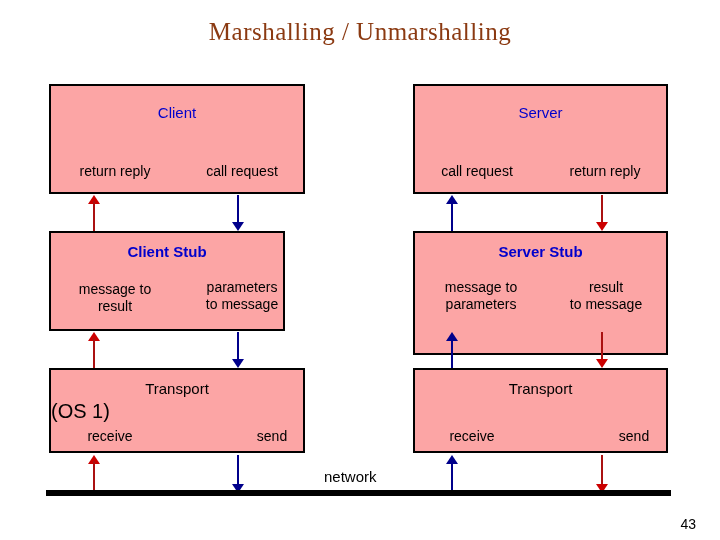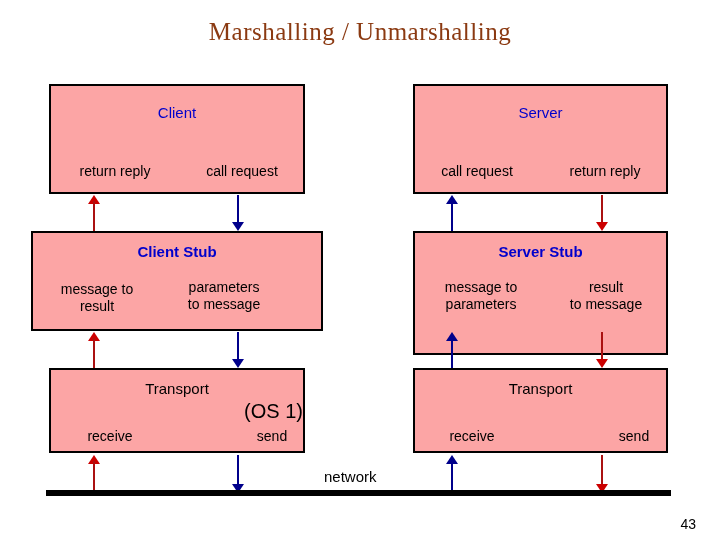--- a/index.html
+++ b/index.html
@@ -54,21 +54,21 @@
     white-space: nowrap;
   }
   .box-title.blue        { color: #0000CC; font-weight: normal; }
   .box-title.blue.bold   { color: #0000CC; font-weight: bold; }
   .box-title.black       { color: #000000; font-weight: normal; }
 
   .os-label {
     position: absolute;
     left: 0;
     width: 100%;
-    text-align: right;
+    text-align: left;
     font-size: 20px;
     color: #000000;
     white-space: nowrap;
   }
 
   .lbl {
     position: absolute;
     font-size: 14px;
     color: #000000;
     line-height: 1.18;
@@ -138,21 +138,21 @@
 
   <div class="arrow red up" style="left:86px; top:195px; height:36px;">
     <div class="head"></div>
     <div class="shaft"></div>
   </div>
   <div class="arrow blue down" style="left:230px; top:195px; height:36px;">
     <div class="shaft"></div>
     <div class="head"></div>
   </div>
 
-  <div class="box" style="left:31px; top:231px; width:292px; height:100px;">
+  <div class="box" style="left:49px; top:231px; width:236px; height:100px;">
     <div class="box-title blue bold" style="top:10px;">Client Stub</div>
     <div class="lbl" style="left:6px; top:48px; width:116px;">message to
 result</div>
     <div class="lbl" style="left:132px; top:46px; width:118px;">parameters
 to message</div>
   </div>
 
   <div class="arrow red up" style="left:86px; top:332px; height:36px;">
     <div class="head"></div>
     <div class="shaft"></div>

